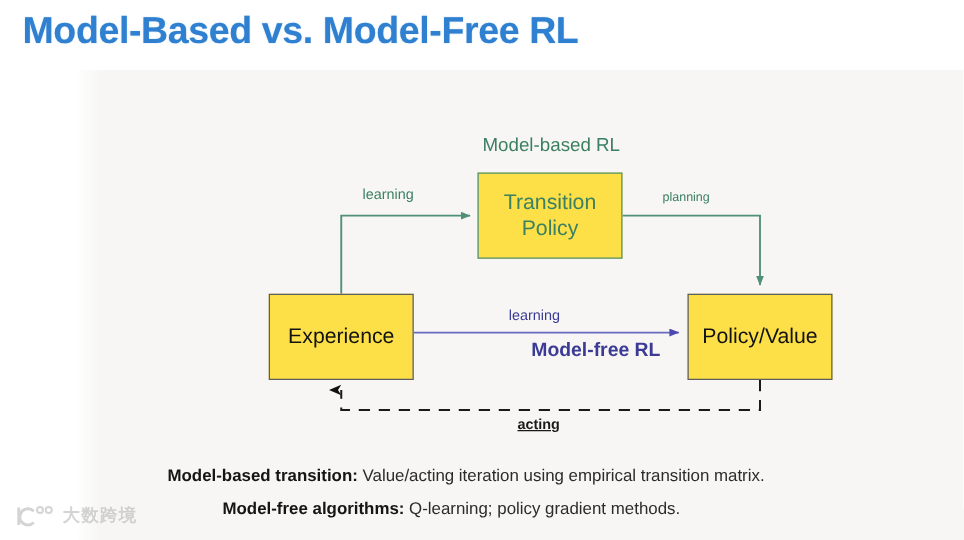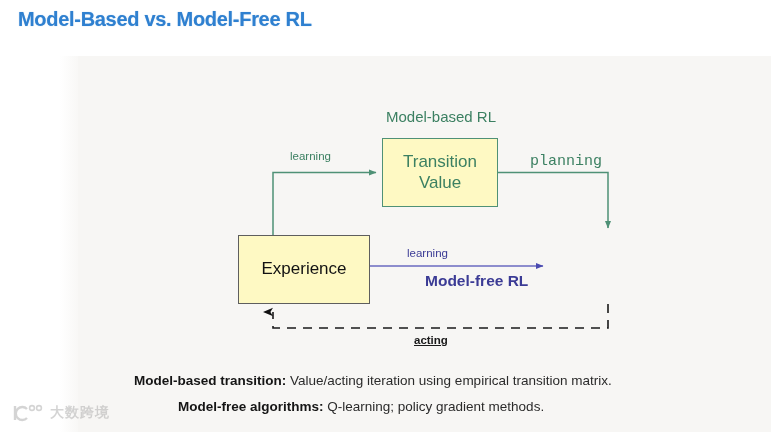--- a/index.html
+++ b/index.html
@@ -14,21 +14,21 @@
     overflow: hidden;
     background: #ffffff;
     font-family: "Liberation Sans", sans-serif;
   }
 
   
   #title {
     position: absolute;
     left: 18px;
     top: 8px;
-    font-size: 20px;
+    font-size: 30px;
     font-weight: bold;
     letter-spacing: -0.3px;
     color: #2f80d0;
     white-space: nowrap;
     text-shadow: 0 0 1px rgba(47,128,208,0.5);
   }
 
   
   #panel {
     position: absolute;
@@ -53,59 +53,59 @@
     left: 0;
     top: 0;
     width: 771px;
     height: 432px;
   }
 
   
   .node {
     position: absolute;
     box-sizing: border-box;
-    background: #fef9c3;
+    background: #fde047;
     display: flex;
     align-items: center;
     justify-content: center;
     text-align: center;
     line-height: 1.18;
   }
   .node-dark {
     border: 1.6px solid #5e5e5e;
     color: #121212;
     font-size: 17px;
   }
   .node-green {
     border: 1.6px solid #4f9176;
     color: #3c8062;
     font-size: 17px;
   }
 
-  #box-experience { left: 215px; top: 235px; width: 132px; height: 69px; margin-left: 23px; }
+  #box-experience { left: 215px; top: 235px; width: 116px; height: 69px; }
   #box-transition { left: 382px; top: 138px; width: 116px; height: 69px; }
   #box-policy     { left: 550px; top: 235px; width: 116px; height: 69px; }
 
   
   .lbl {
     position: absolute;
     white-space: nowrap;
   }
   #lbl-model-based {
     left: 383px; top: 108px;
     width: 116px; text-align: center;
     font-size: 15px; color: #3c8062;
   }
   #lbl-learning-green {
     left: 290px; top: 150px;
     font-size: 11.5px; color: #3c8062;
   }
   #lbl-planning {
     left: 530px; top: 153px;
-    font-size: 15px; color: #3c8062; font-family: Liberation Mono, monospace;
+    font-size: 10px; color: #3c8062;
   }
   #lbl-learning-blue {
     left: 407px; top: 247px;
     font-size: 11.5px; color: #3b3b95;
   }
   #lbl-model-free {
     left: 385px; top: 272px;
     font-size: 15.5px; font-weight: bold; color: #3b3b95; margin-left: 40px;
   }
   #lbl-acting {
@@ -174,24 +174,27 @@
     <path d="M608,304 L608,328 L273,328 L273,312" fill="none" stroke="#1a1a1a" stroke-width="1.6" stroke-dasharray="9 7" marker-end="url(#ah-black)"></path>
   </svg>
 
   <div class="node node-dark" id="box-experience">
     <span>Experience</span>
   </div>
 
   <div class="node node-green" id="box-transition">
     <span>
       <span>Transition</span><br>
-      <span>Value</span>
+      <span>Policy</span>
     </span>
   </div>
 
+  <div class="node node-dark" id="box-policy">
+    <span>Policy/Value</span>
+  </div>
 
   <div class="lbl" id="lbl-model-based">Model-based RL</div>
 
   <div class="lbl" id="lbl-learning-green">learning</div>
 
   <div class="lbl" id="lbl-planning">planning</div>
 
   <div class="lbl" id="lbl-learning-blue">learning</div>
 
   <div class="lbl" id="lbl-model-free">Model-free RL</div>

